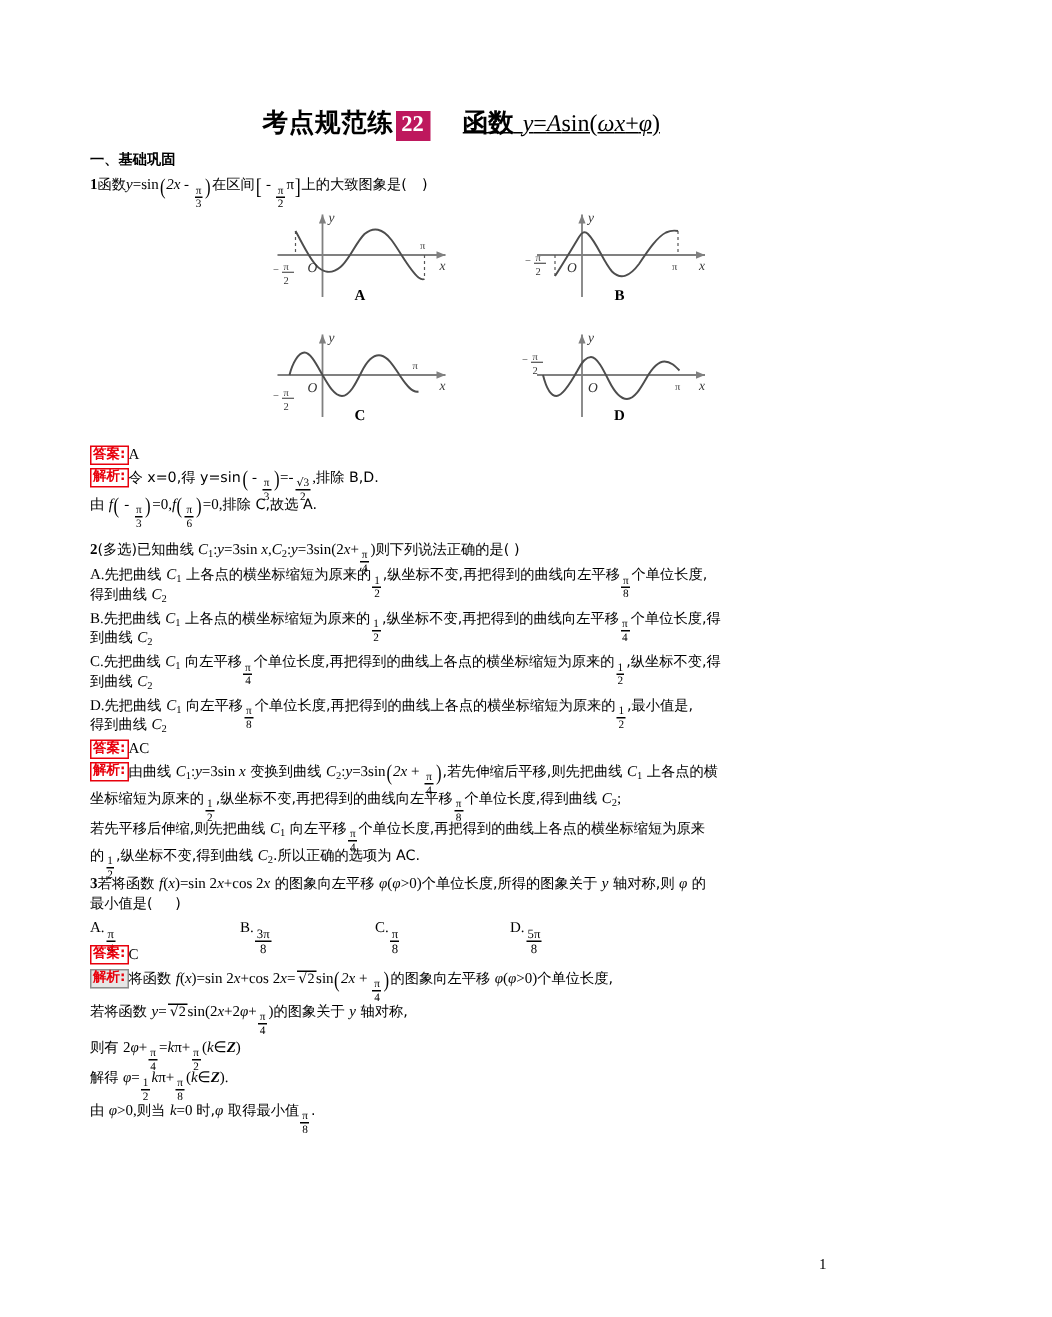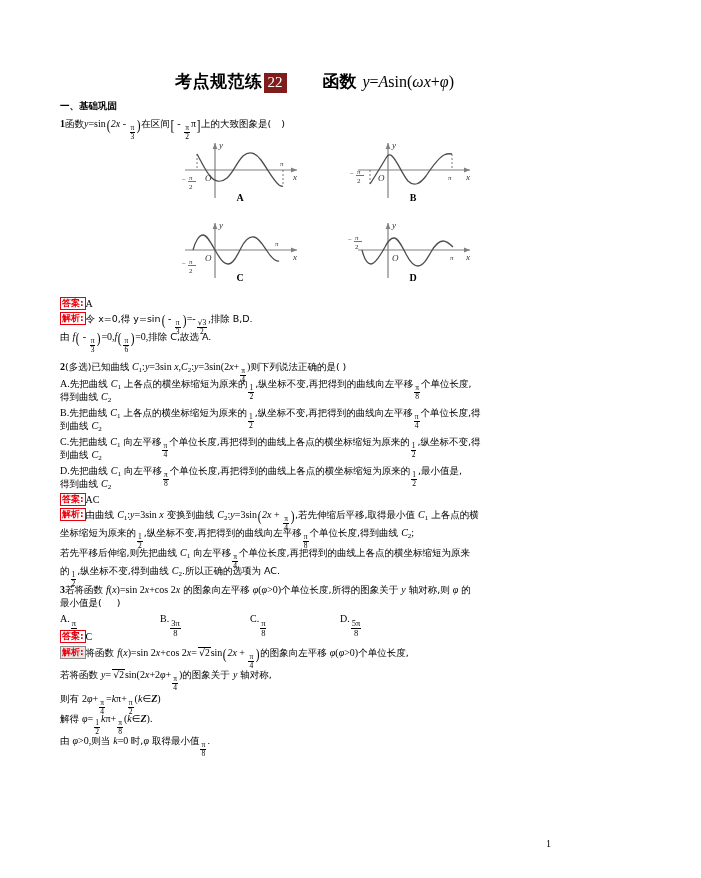--- a/index.html
+++ b/index.html
@@ -32,34 +32,35 @@
     white-space: nowrap;
   }
   .title-main {
     font-family: "DejaVu Sans", sans-serif;
     font-weight: bold;
     font-size: 17px;
     letter-spacing: 0.5px;
   }
   .title-num {
     display: inline-block;
-    background: #7f1d1d;
+    background: #be185d;
     color: #ffffff;
     font-family: "Liberation Serif", serif;
-    font-weight: normal;
+    font-weight: bold;
     font-size: 15px;
     padding: 0px 4px 1px 4px;
     margin-left: 1px;
     line-height: 1.25;
   }
   .title-fn {
     font-size: 17px;
     font-family: "DejaVu Sans", sans-serif;
     font-weight: bold;
-    margin-left: 36px;
+    margin-left: 22px;
+    text-decoration: underline;
   }
   .title-fn .mathital {
     font-family: "Liberation Serif", serif;
     font-style: italic;
     font-weight: normal;
     font-size: 16px;
   }
   .title-fn .mathup {
     font-family: "Liberation Serif", serif;
     font-style: normal;
@@ -397,21 +398,21 @@
     <span>得到曲线 </span><span class="it">C</span><span class="sub">2</span>
   </div>
 
   <div class="ansline" style="top:493px">
     <span class="tagbox">答案:</span><span class="up" style="font-size:10px">AC</span>
   </div>
   <div class="ansline" style="top:508px">
     <span class="tagbox">解析:</span><span>由曲线 </span><span class="it">C</span><span class="sub">1</span><span class="up">:</span><span class="it">y</span><span class="up">=3sin </span><span class="it">x</span><span> 变换到曲线 </span><span class="it">C</span><span class="sub">2</span><span class="up">:</span><span class="it">y</span><span class="up">=3sin</span><span class="bigparen">(</span><span class="it">2x</span><span class="up"> + </span><span class="frac">
         <span class="num">π</span>
         <span class="den">4</span>
-      </span><span class="bigparen">)</span><span>,若先伸缩后平移,取得最小值 </span><span class="it">C</span><span class="sub">1</span><span> 上各点的横</span>
+      </span><span class="bigparen">)</span><span>,若先伸缩后平移,则先把曲线 </span><span class="it">C</span><span class="sub">1</span><span> 上各点的横</span>
   </div>
   <div class="qline" style="top:526px">
     <span>坐标缩短为原来的</span><span class="frac">
         <span class="num">1</span>
         <span class="den">2</span>
       </span><span>,纵坐标不变,再把得到的曲线向左平移</span><span class="frac">
         <span class="num">π</span>
         <span class="den">8</span>
       </span><span>个单位长度,得到曲线 </span><span class="it">C</span><span class="sub">2</span><span class="up">;</span>
   </div>

